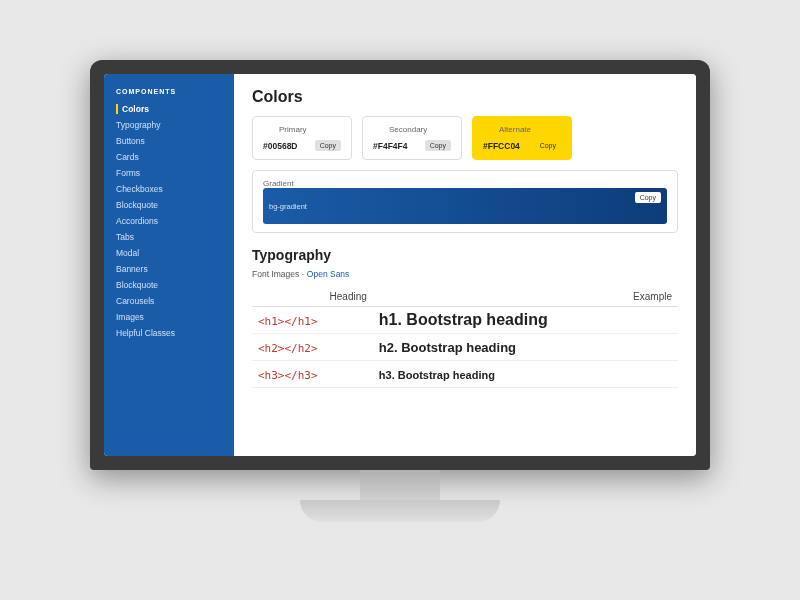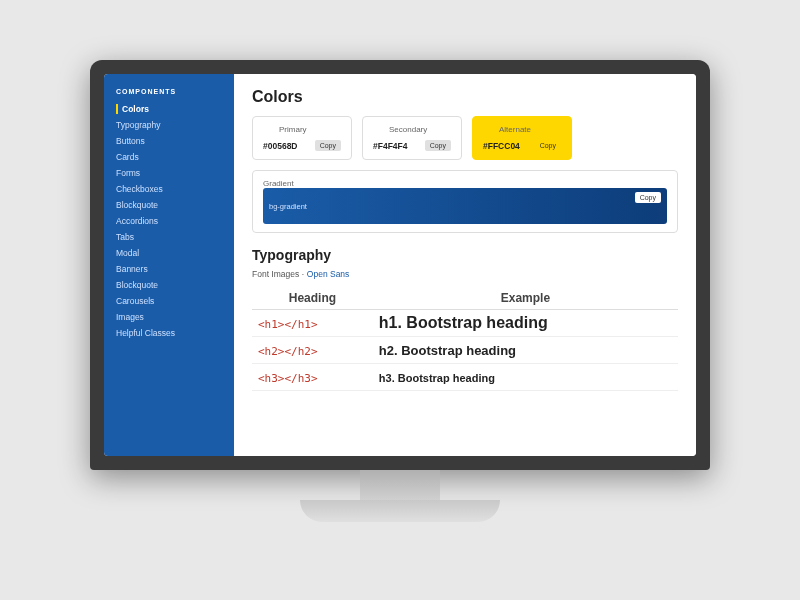--- a/index.html
+++ b/index.html
@@ -229,24 +229,24 @@
       text-decoration: none;
       margin-top: 22px;
     }
 
     .typography-table {
       width: 100%;
       border-collapse: collapse;
     }
 
     .typography-table th {
-      font-size: 12px;
-      font-weight: bold;
+      font-size: 10px;
+      font-weight: normal;
       color: #444;
-      text-align: center;
+      text-align: right;
       padding: 4px 6px;
       border-bottom: 1px solid #ddd;
     }
 
     .typography-table td {
       padding: 4px 6px;
       border-bottom: 1px solid #eee;
       vertical-align: middle;
     }
 

